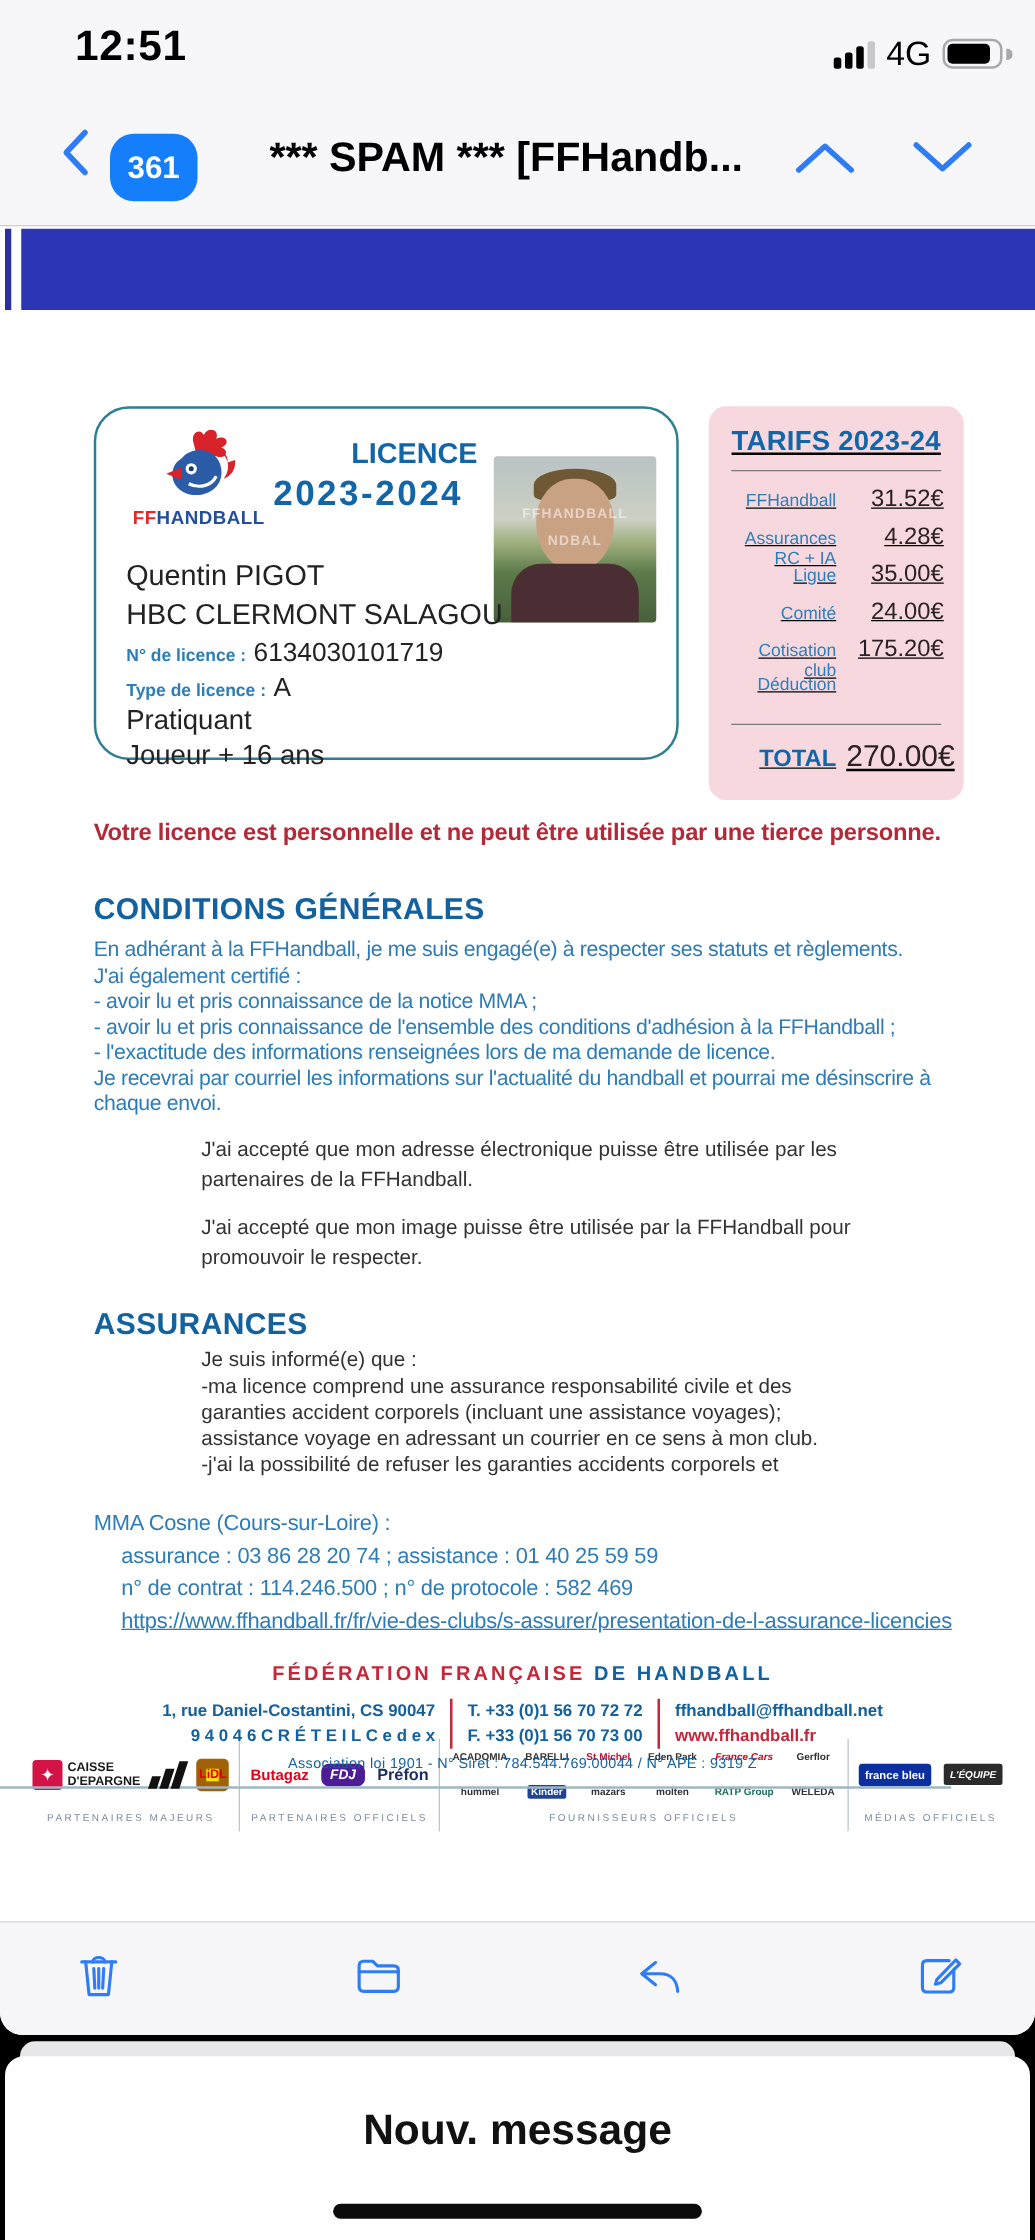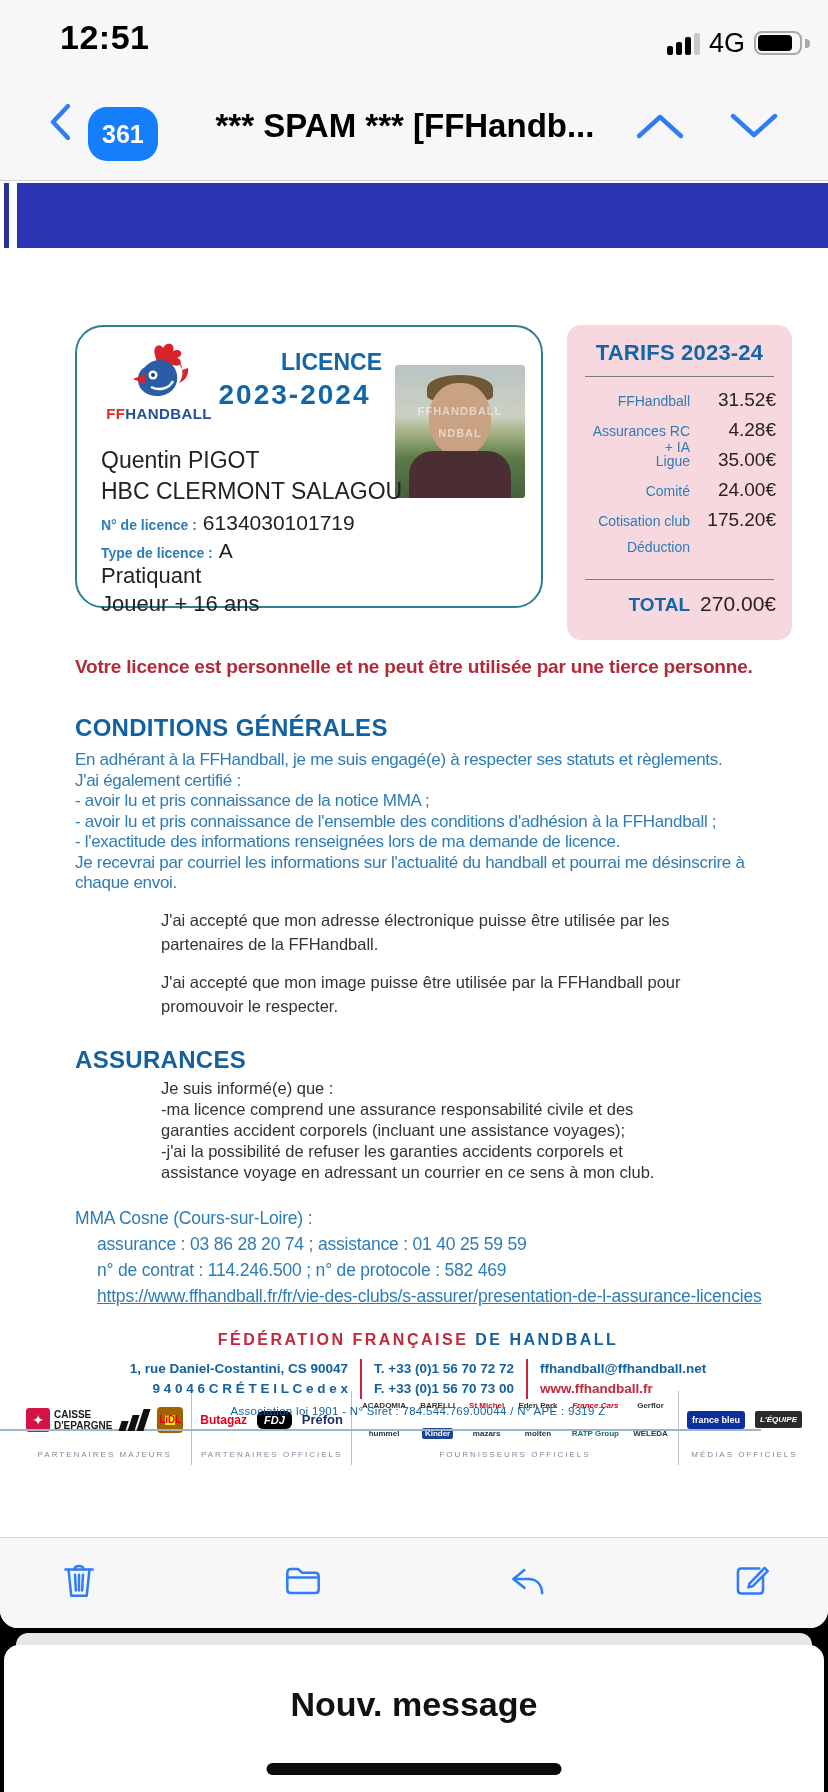--- a/index.html
+++ b/index.html
@@ -59,28 +59,28 @@
   .photo .wm { position:absolute; left:0; width:130px; text-align:center; color:rgba(255,255,255,.55); font-size:11px; font-weight:700; letter-spacing:1px; }
   .wm1 { top:40px; } .wm2 { top:62px; font-size:15px; color:rgba(255,255,255,.35); }
   .holder { position:absolute; left:24px; top:118px; color:#222; font-size:23px; line-height:31px; }
   .lbl-blue { color:#2d7db8; font-size:14px; font-weight:700; }
   .fld { position:absolute; left:24px; color:#222; }
   .fld-num { top:184px; } .fld-type { top:212px; }
   .fld .val { font-size:21px; color:#222; margin-left:6px; }
   .fld-prat { top:236px; font-size:22px; }
   .fld-cat  { top:264px; font-size:22px; }
 
-  .tarifs { width:225px; margin-left:24px; background:#f7d8df; border-radius:14px; padding:15px 16px 18px; flex:none; }
+  .tarifs { width:204px; margin-left:24px; background:#f7d8df; border-radius:14px; padding:15px 16px 18px; flex:none;text-decoration:underline; }
   .tarifs h2 { color:#1266a7; font-size:22px; font-weight:800; text-align:center; letter-spacing:.2px; }
   .tarifs .rule { border:none; border-top:1.5px solid #7a7a7a; margin:10px 2px 12px; }
   .trow { display:flex; align-items:baseline; height:30px; }
   .trow .tl { flex:1; text-align:right; color:#2d7db8; font-size:14px; padding-right:8px; }
   .trow .tv { width:78px; text-align:right; color:#2a2124; font-size:19px; }
   .trow-total .tl { color:#1266a7; font-weight:800; font-size:19px; }
-  .trow-total .tv { font-size:21px; }
+  .trow-total .tv { font-size:24px; }
 
   .warning { margin-top:16px; color:#b22a38; font-weight:700; font-size:19px; letter-spacing:-.2px; white-space:nowrap; }
 
   .sec-h { color:#13619e; font-weight:800; font-size:24px; letter-spacing:.3px; }
   .h-cond { margin-top:36px; }
   .blue-body { margin-top:8px; color:#2e7cb5; font-size:17px; line-height:20.5px; letter-spacing:-.3px; }
   .blue-body p { white-space:nowrap; }
   .indent { margin-left:86px; color:#333; font-size:16.5px; }
   .consent { line-height:24px; margin-top:14px; }
   .consent:nth-of-type(2) { margin-top:22px; }
@@ -110,21 +110,21 @@
   .sp-group + .sp-group { border-left:1px solid #b9c4cf; }
   .sp-logos { display:flex; align-items:center; gap:10px; flex:1; justify-content:center; }
   .sp-cap { text-align:center; font-size:8px; letter-spacing:2px; color:#7d8aa0; margin-top:4px; }
   .ce-sq { width:24px; height:24px; background:#d31245; border-radius:3px; color:#fff; font-size:14px; display:flex; align-items:center; justify-content:center; }
   .ce-name { font-size:10px; font-weight:700; color:#1a1a1a; line-height:11px; text-align:left; white-space:pre-line; }
   .adidas { display:flex; align-items:flex-end; gap:2px; transform:skewX(-18deg); }
   .adidas i { display:block; width:7px; background:#111; }
   .adidas i:nth-child(1){height:10px;} .adidas i:nth-child(2){height:16px;} .adidas i:nth-child(3){height:22px;}
   .lidl { width:26px; height:26px; background:#ffe500; border:8px solid #a16207; border-radius:4px; color:#e3000b; font-size:10px; font-weight:800; display:flex; align-items:center; justify-content:center; }
   .butagaz { color:#e2001a; font-weight:800; font-size:12px; }
-  .fdj { background:#000000; color:#fff; font-style:italic; font-weight:800; font-size:11px; border-radius:6px; padding:3px 7px; }
+  .fdj { background:#4c1d95; color:#fff; font-style:italic; font-weight:800; font-size:11px; border-radius:6px; padding:3px 7px; }
   .prefon { color:#1b2d5e; font-weight:700; font-size:13px; }
   .mini { font-size:8px; font-weight:700; color:#333; white-space:nowrap; }
   .mini-grid { display:grid; grid-template-rows:1fr 1fr; grid-auto-flow:column; gap:3px 10px; align-items:center; justify-items:center; }
   .stm { color:#c8102e; } .fcr { color:#d0021b; font-style:italic; } .ratp { color:#1d6f5c; }
   .kin { background:#1f4496; color:#fff; padding:1px 3px; border-radius:2px; }
   .fbleu { background:#0b2f9e; color:#fff; font-size:9px; font-weight:800; padding:4px 5px; border-radius:3px; }
   .lequipe { background:#2b2b2b; color:#fff; font-size:8px; font-weight:800; font-style:italic; padding:4px 5px; border-radius:2px; }
 
   
   .toolbar { position:absolute; left:0; top:1537px; width:828px; height:91px; background:#f7f7f9; border-top:1px solid #d6d6d8;
@@ -281,22 +281,22 @@
         <div class="indent consent">
           <div>J'ai accepté que mon image puisse être utilisée par la FFHandball pour</div>
           <div>promouvoir le respecter.</div>
         </div>
 
         <div class="sec-h h-assur">ASSURANCES</div>
         <div class="indent assur-lines">
           <div>Je suis informé(e) que :</div>
           <div>-ma licence comprend une assurance responsabilité civile et des</div>
           <div>garanties accident corporels (incluant une assistance voyages);</div>
+          <div>assistance voyage en adressant un courrier en ce sens à mon club.</div>
           <div>-j'ai la possibilité de refuser les garanties accidents corporels et</div>
-          <div>assistance voyage en adressant un courrier en ce sens à mon club.</div>
         </div>
 
         <div class="mma">
           <div>MMA Cosne (Cours-sur-Loire) :</div>
           <div class="sub">assurance : 03 86 28 20 74 ; assistance : 01 40 25 59 59</div>
           <div class="sub">n° de contrat : 114.246.500 ; n° de protocole : 582 469</div>
           <div class="sub"><a href="#">https://www.ffhandball.fr/fr/vie-des-clubs/s-assurer/presentation-de-l-assurance-licencies</a></div>
         </div>
 
         <div class="fed">

